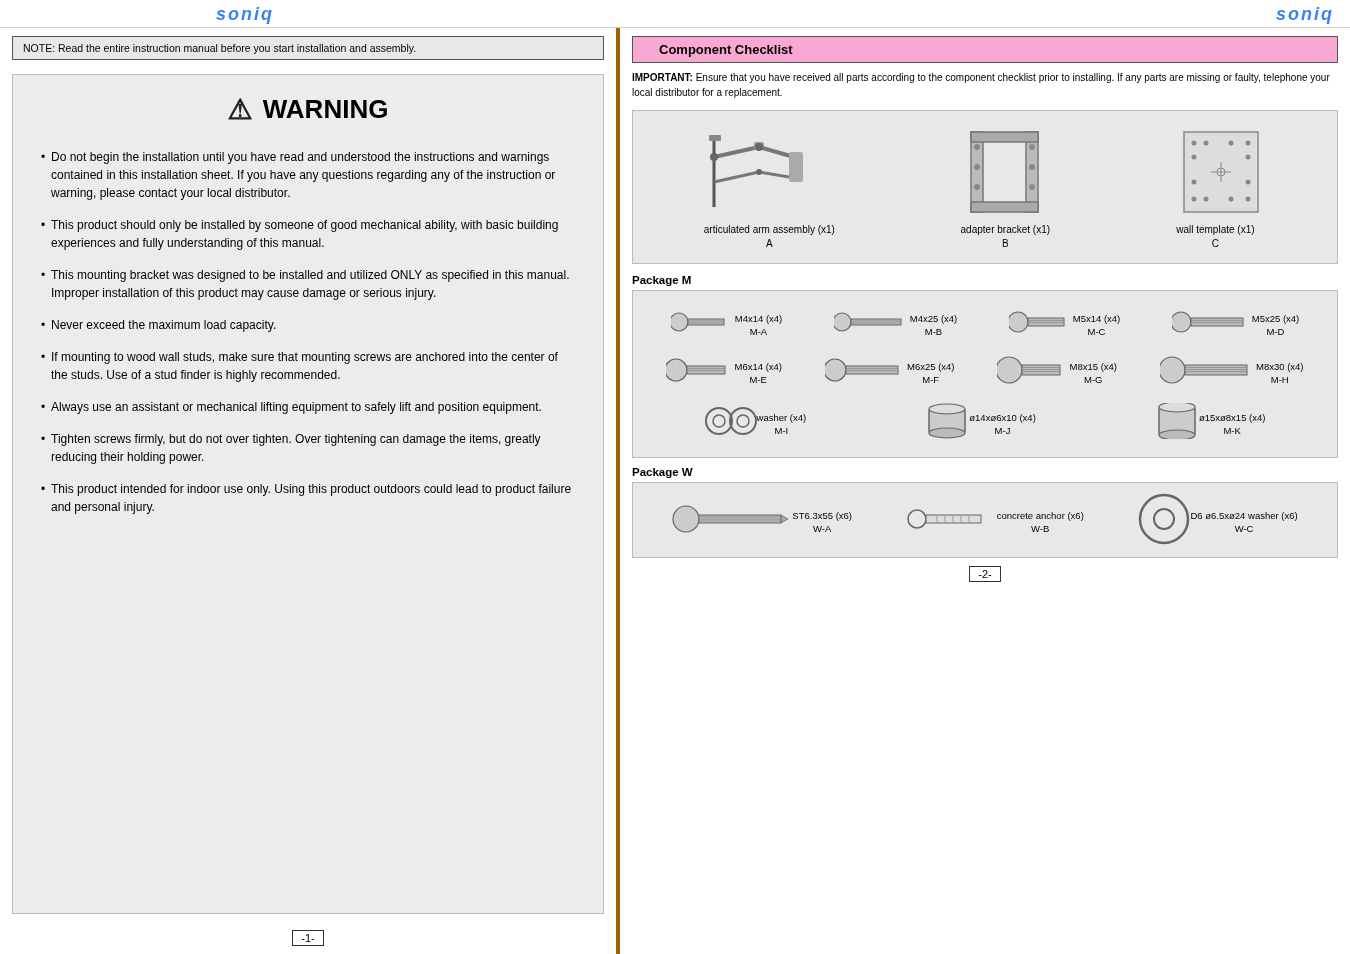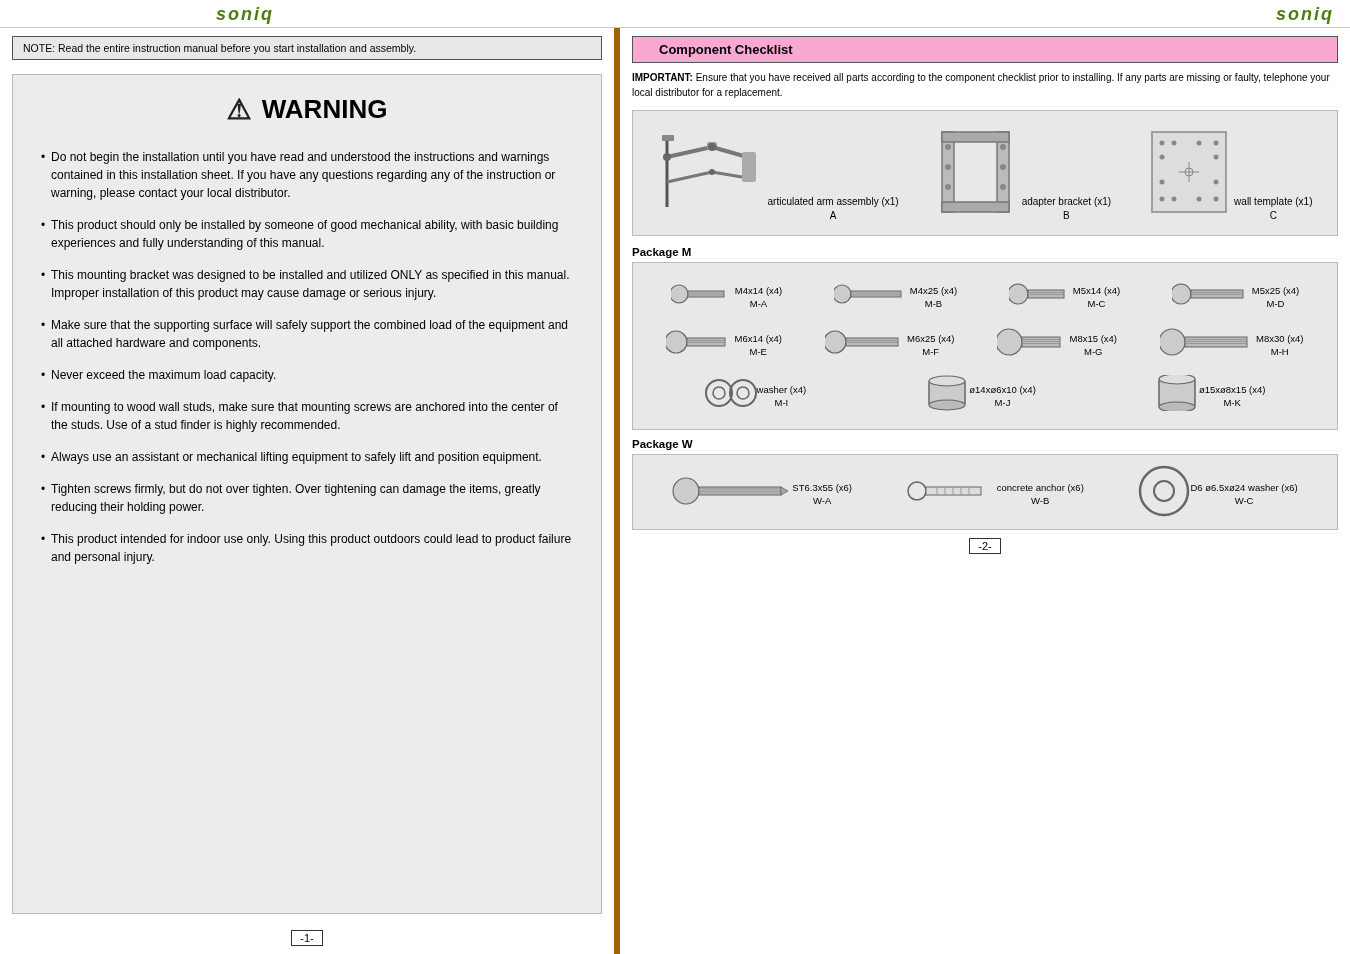--- a/index.html
+++ b/index.html
@@ -17,31 +17,31 @@
       justify-content: space-between;
       align-items: center;
       padding: 4px 16px 2px 16px;
       border-bottom: 1px solid #ccc;
     }
     .brand-logo {
       font-family: 'Arial Black', Arial, sans-serif;
       font-weight: 900;
       font-size: 18px;
       letter-spacing: 2px;
-      color: #4d7c0f;
+      color: #3b82f6;
       font-style: italic;
     }
     .main-content {
       display: flex;
       flex: 1;
     }
     
     .left-panel {
       width: 620px;
-      border-right: 6px solid #a16207;
+      border-right: 4px solid #a16207;
       padding: 0;
       display: flex;
       flex-direction: column;
     }
     .note-bar {
       background: #e8e8e8;
       border: 1.5px solid #555;
       padding: 5px 10px;
       font-size: 10.5px;
       margin: 8px 12px 0 12px;
@@ -116,22 +116,22 @@
       padding: 10px 8px 8px 8px;
     }
     .component-row {
       display: flex;
       justify-content: space-around;
       align-items: flex-end;
       padding: 6px 0 4px 0;
     }
     .component-item {
       display: flex;
-      flex-direction: row;
-      align-items: flex-end;
+      flex-direction: column;
+      align-items: flex-start;
       min-width: 80px;
       text-align: center;
     }
     .component-image {
       margin-bottom: 6px;
       height: 90px;
       display: flex;
       align-items: center;
       justify-content: center;
     }
@@ -202,21 +202,20 @@
 
     <div class="warning-section">
       <div class="warning-title">
         <span class="warning-triangle">⚠</span>
         <span>WARNING</span>
       </div>
       <ul class="warning-items">
       <li>Do not begin the installation until you have read and understood the instructions and warnings contained in this installation sheet. If you have any questions regarding any of the instruction or warning, please contact your local distributor.</li>
           <li>This product should only be installed by someone of good mechanical ability, with basic building experiences and fully understanding of this manual.</li>
           <li>This mounting bracket was designed to be installed and utilized ONLY as specified in this manual. Improper installation of this product may cause damage or serious injury.</li>
-          <li>Make sure that the supporting surface will safely support the combined load of the equipment and all attached hardware and components.</li>
           <li>Never exceed the maximum load capacity.</li>
           <li>If mounting to wood wall studs, make sure that mounting screws are anchored into the center of the studs. Use of a stud finder is highly recommended.</li>
           <li>Always use an assistant or mechanical lifting equipment to safely lift and position equipment.</li>
           <li>Tighten screws firmly, but do not over tighten. Over tightening can damage the items, greatly reducing their holding power.</li>
           <li>This product intended for indoor use only. Using this product outdoors could lead to product failure and personal injury.</li>
         </ul>
     </div>
 
     <div class="page-num-left">
       <span style="border:1px solid #333; padding:1px 8px;">-1-</span>

